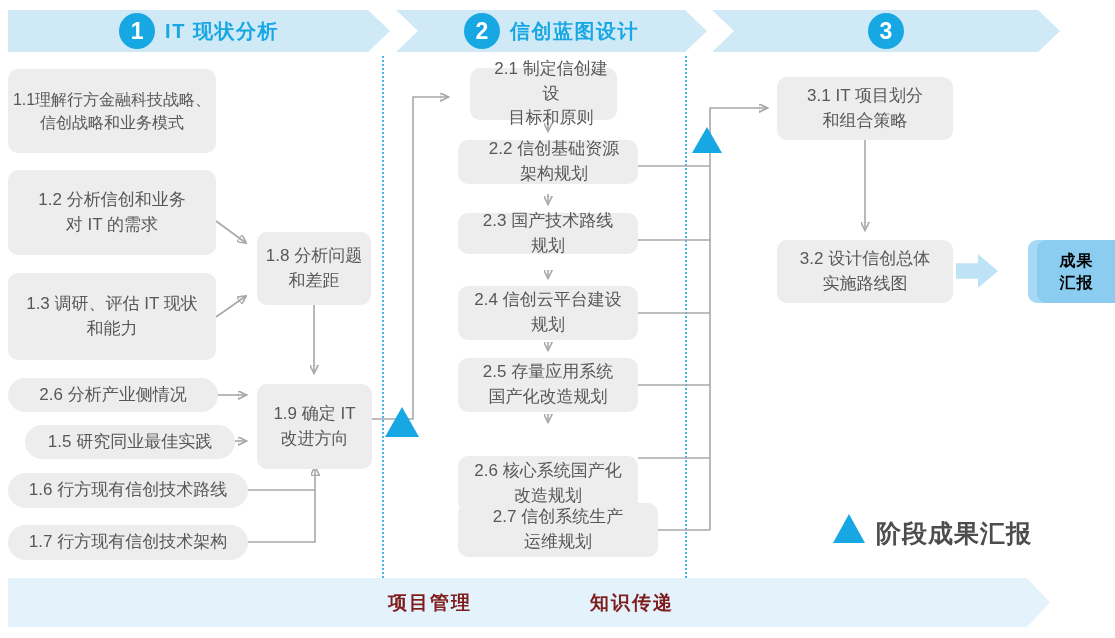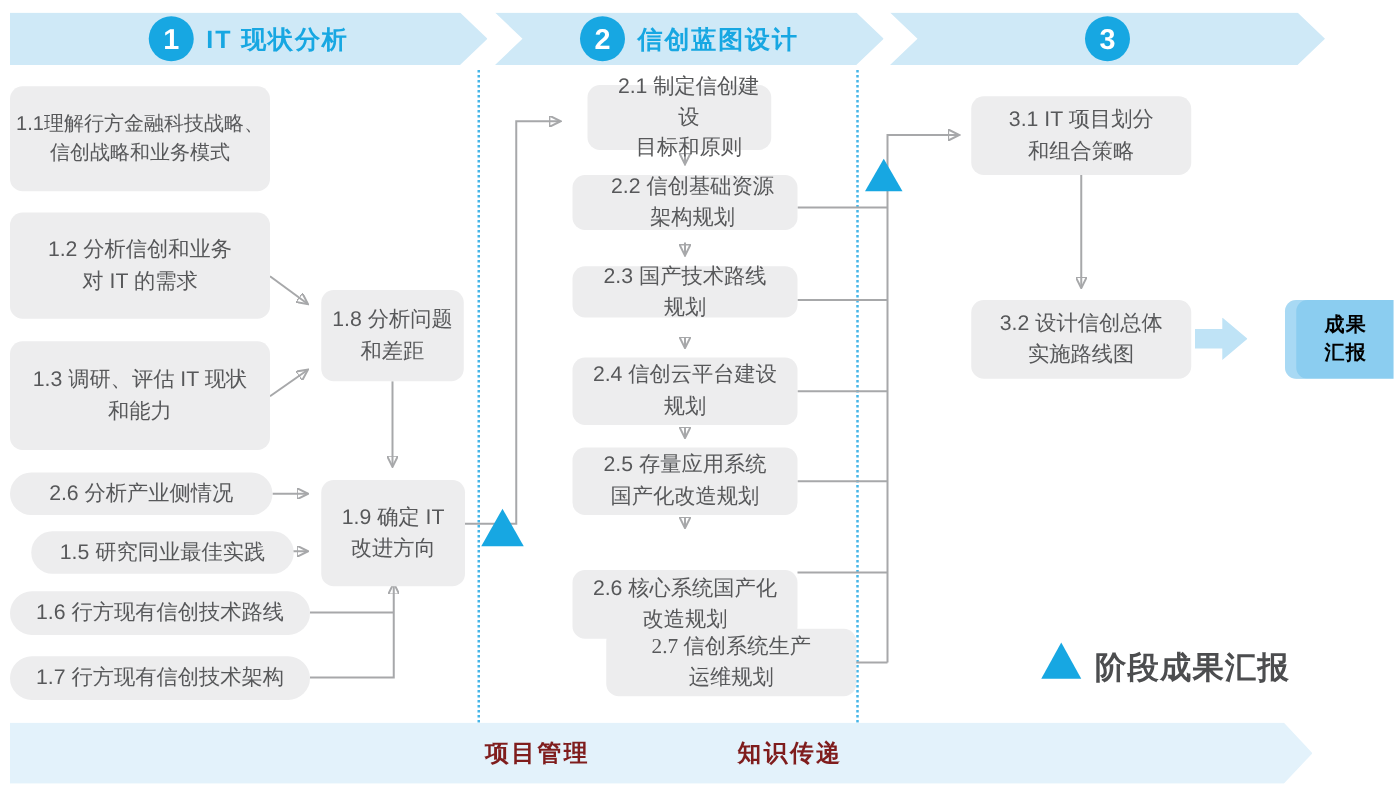--- a/index.html
+++ b/index.html
@@ -49,21 +49,21 @@
   .b17 { left:8px;  top:525px; width:240px; height:35px;text-align:right; }
   .b18 { left:257px; top:232px; width:114px; height:73px; }
   .b19 { left:257px; top:384px; width:115px; height:85px; }
 
   .b21 { left:470px; top:68px;  width:147px; height:52px;padding-left:19px; }
   .b22 { left:458px; top:140px; width:180px; height:44px;padding-left:16px; }
   .b23 { left:458px; top:213px; width:180px; height:41px; }
   .b24 { left:458px; top:286px; width:180px; height:54px; }
   .b25 { left:458px; top:358px; width:180px; height:54px; }
   .b26 { left:458px; top:430px; width:180px; height:55px;margin-top:26px; }
-  .b27 { left:485px; top:503px; width:200px; height:54px;font-family:Liberation Serif, serif; }
+  .b27 { left:458px; top:503px; width:200px; height:54px; }
 
   .b31 { left:777px; top:77px;  width:176px; height:63px;text-align:center; }
   .b32 { left:777px; top:240px; width:176px; height:63px; }
 
   
   .tri {
     position:absolute; z-index:3; width:0; height:0; border-style:solid;
     border-color:transparent; border-bottom-color:#17a7e2;
   }
   #tri1 { left:385px; top:407px; border-width:0 17px 30px 17px; }

